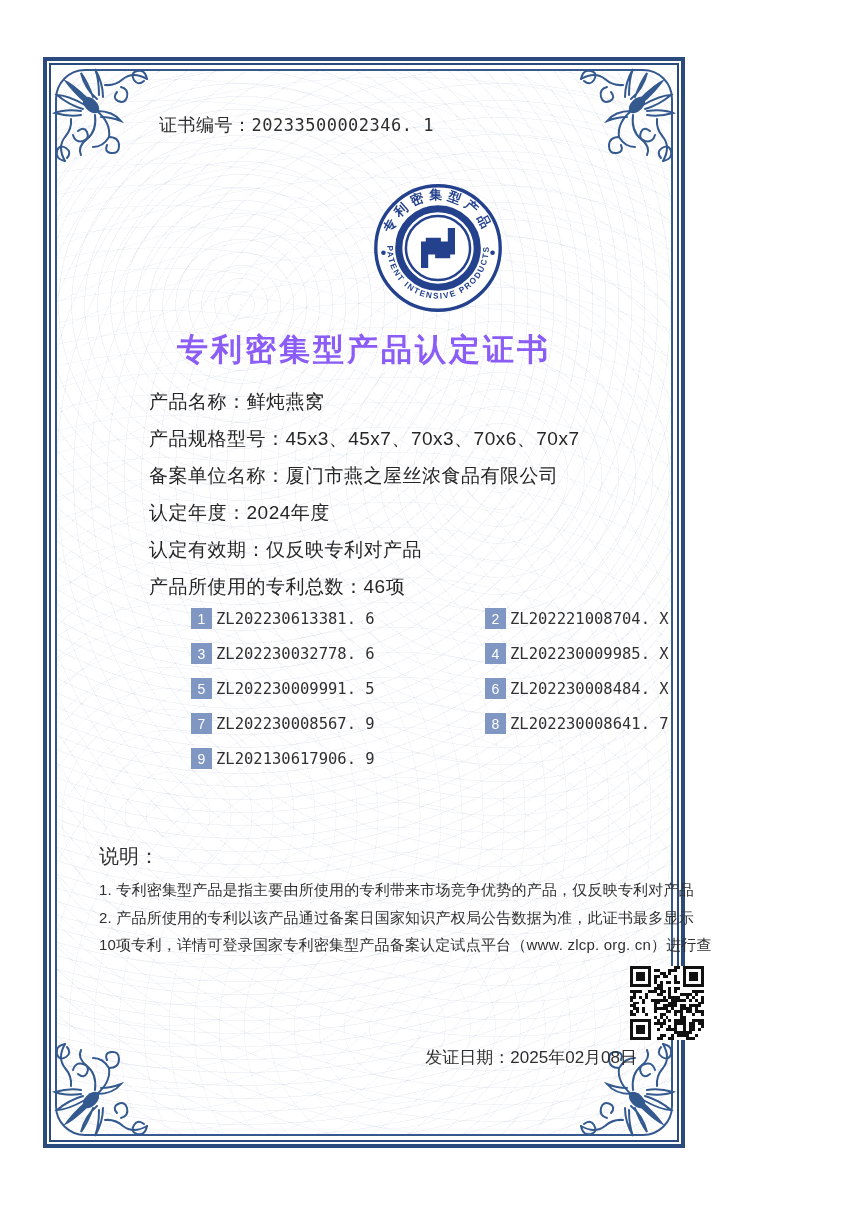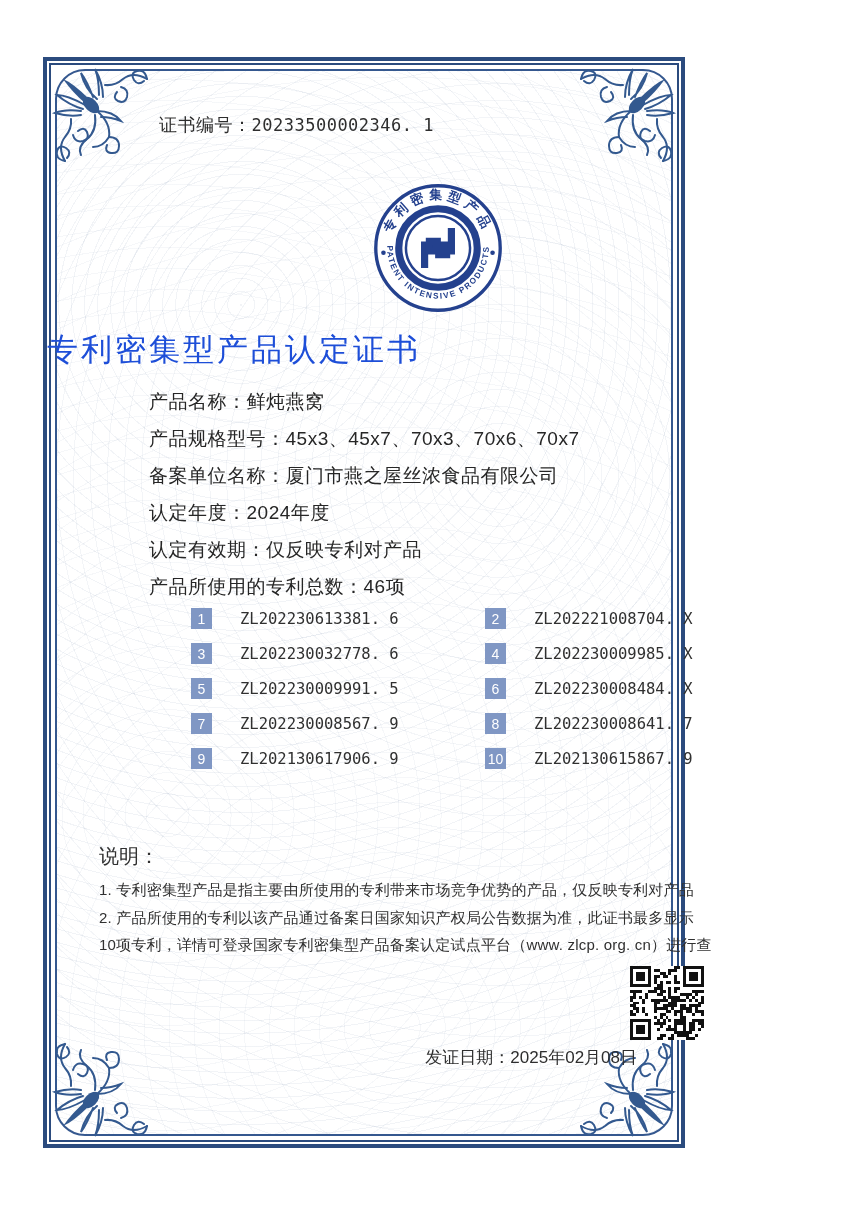--- a/index.html
+++ b/index.html
@@ -32,38 +32,38 @@
 
   
   .content{position:absolute;inset:0;}
   .cert-number{
     position:absolute;left:112px;top:52px;font-size:18px;color:#2e2e2e;
     letter-spacing:0.5px;
   }
   .cert-number .num{font-family:"DejaVu Sans Mono",monospace;font-size:17px;}
   .seal{position:absolute;left:324px;top:120px;width:134px;height:134px;}
   .title{
-    position:absolute;left:0;top:268px;width:100%;
-    font-size:31px;font-weight:normal;color:#1d4ed8;letter-spacing:3px;
+    position:absolute;left:0;top:268px;width:100%;text-align:center;
+    font-size:31px;font-weight:bold;color:#8b5cf6;letter-spacing:3px;
     font-family:"Liberation Serif","DejaVu Serif",serif;
   }
   .fields{position:absolute;left:102px;top:322px;}
   .field{font-size:19px;color:#262626;height:37px;line-height:37px;letter-spacing:0.5px;}
   .patents{
     position:absolute;left:144px;top:540px;width:540px;
     display:grid;grid-template-columns:246px 246px;grid-auto-rows:35px;column-gap:48px;
   }
   .patent{display:flex;align-items:center;}
   .patent .badge{
     width:21px;height:21px;background:#8097c4;color:#ffffff;font-size:14px;
     display:flex;align-items:center;justify-content:center;flex:0 0 21px;
     font-family:"Liberation Sans",sans-serif;
   }
   .patent .pid{
-    margin-left:28px;font-family:"DejaVu Sans Mono",monospace;font-size:15.5px;color:#303030;
+    margin-left:4px;font-family:"DejaVu Sans Mono",monospace;font-size:15.5px;color:#303030;
   }
   .notes{position:absolute;left:52px;top:782px;width:690px;color:#303030;}
   .notes .nt{font-size:20px;margin-bottom:6px;}
   .notes .nl{font-size:15px;line-height:27.5px;letter-spacing:0.2px;}
   .qr{position:absolute;left:583px;top:905px;width:74px;height:74px;}
   .issue-date{
     position:absolute;right:44px;top:985px;font-size:17px;color:#2e2e2e;text-align:right;
   }
 </style>
 </head>
@@ -188,24 +188,20 @@
           <span class="badge">7</span>
           <span class="pid">ZL202230008567. 9</span>
         </div>
       <div class="patent">
           <span class="badge">8</span>
           <span class="pid">ZL202230008641. 7</span>
         </div>
       <div class="patent">
           <span class="badge">9</span>
           <span class="pid">ZL202130617906. 9</span>
-        </div>
-      <div class="patent">
-          <span class="badge">10</span>
-          <span class="pid">ZL202130615867. 9</span>
         </div>
     </div>
 
     <div class="notes">
       <div class="nt">说明：</div>
       <div class="nl">1. 专利密集型产品是指主要由所使用的专利带来市场竞争优势的产品，仅反映专利对产品</div>
       <div class="nl">2. 产品所使用的专利以该产品通过备案日国家知识产权局公告数据为准，此证书最多显示</div>
       <div class="nl">10项专利，详情可登录国家专利密集型产品备案认定试点平台（www. zlcp. org. cn）进行查</div>
     </div>
 

